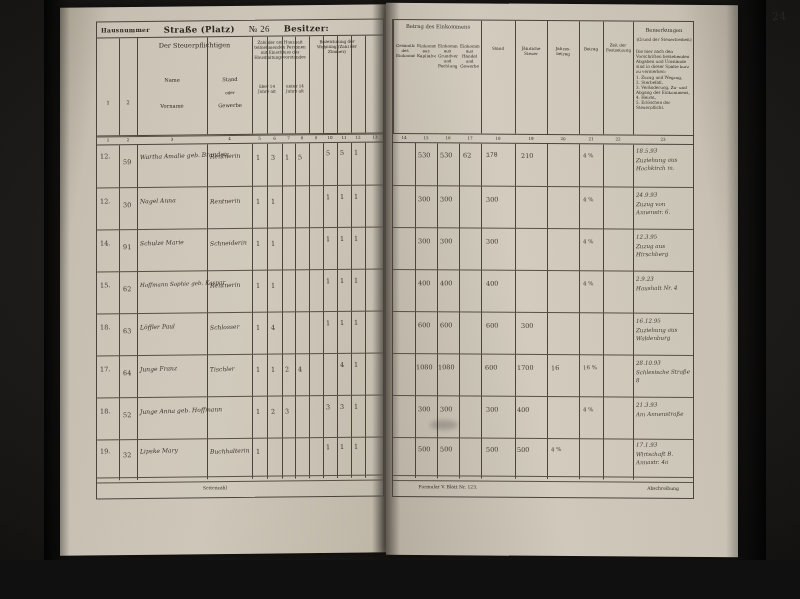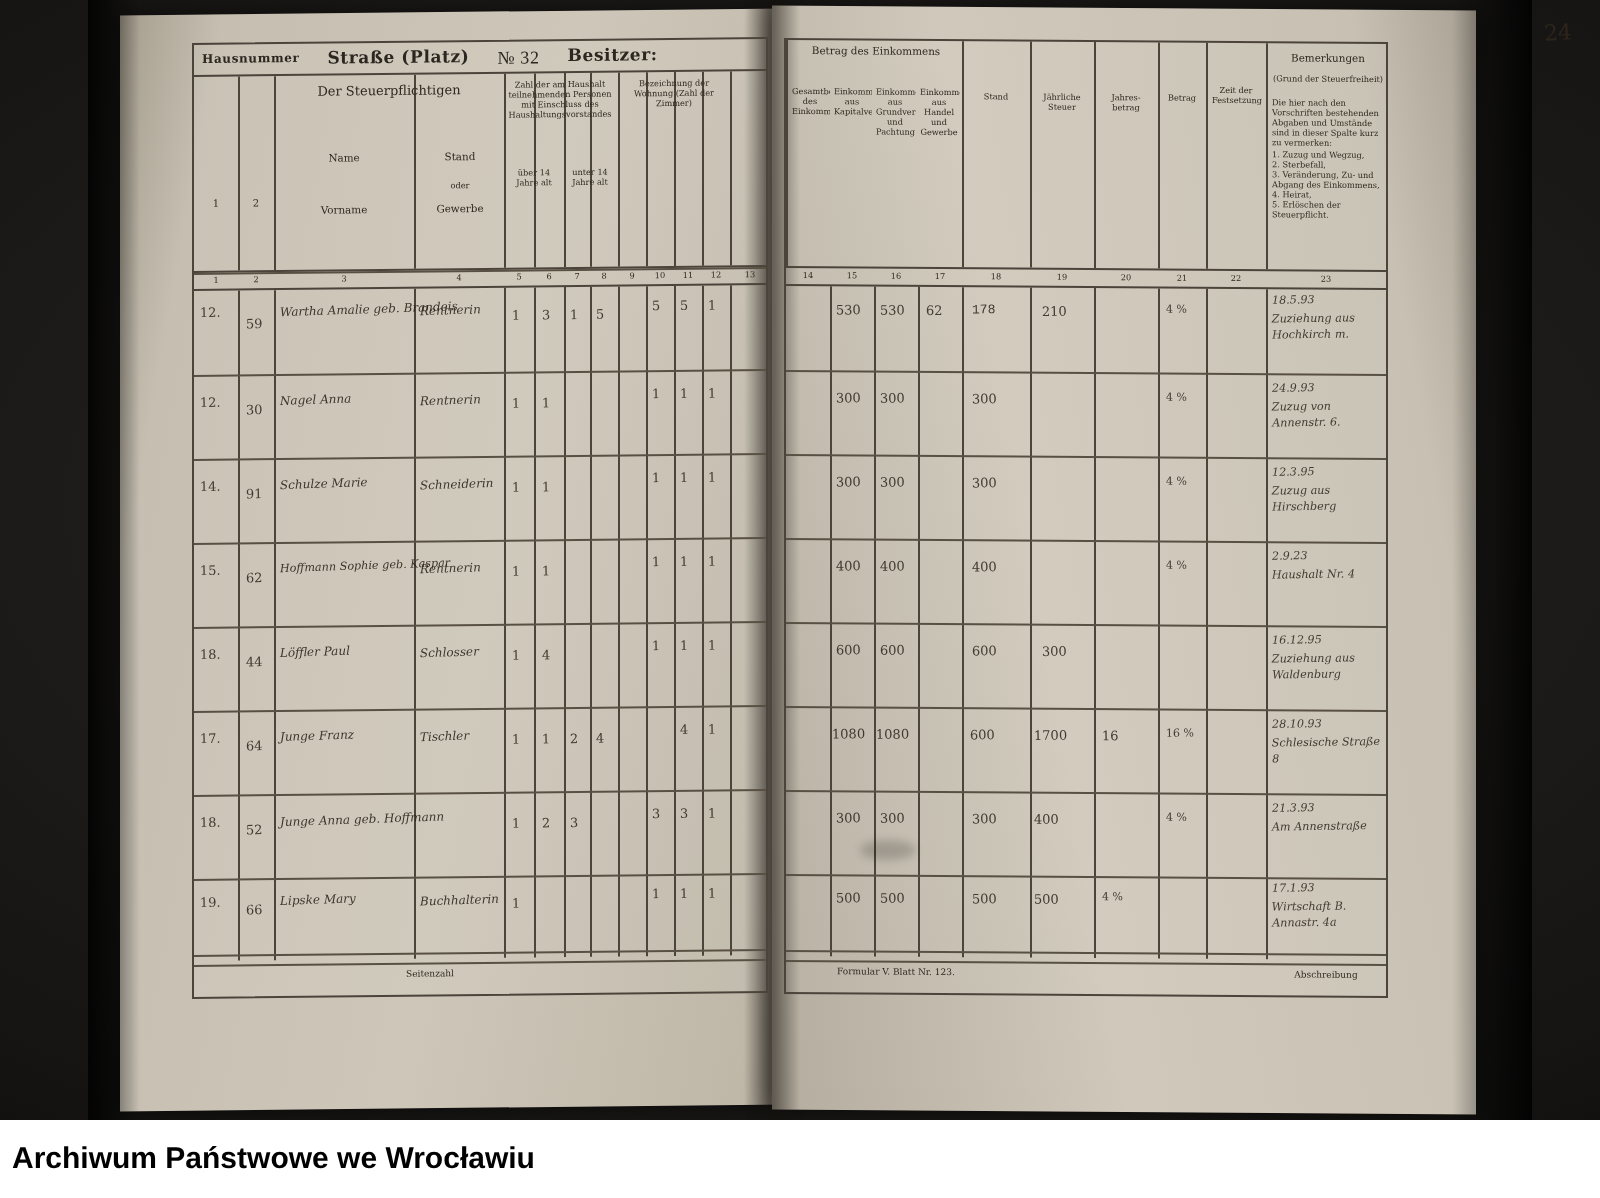--- a/index.html
+++ b/index.html
@@ -188,21 +188,21 @@
 
     <div class="page-sheet sheet-left"></div>
     <div class="page-sheet sheet-right"></div>
     <div class="gutter"></div>
 
     <div class="ledger">
 
       <div class="hdr-top">
         <span class="fr" style="font-size:6px;">Hausnummer</span>
         <span class="fr sp">Straße (Platz)</span>
-        <span class="sp" style="font-size:9px;">№ 32</span>
+        <span class="sp" style="font-size:9px;">№ 26</span>
         <span class="fr sp">Besitzer:</span>
       </div>
 
       <div class="hdr-block">
         <div class="vline" style="left:22px;"></div>
         <div class="vline" style="left:40px;"></div>
         <div class="vline" style="left:110px;"></div>
         <div class="vline" style="left:155px;"></div>
         <div class="vline" style="left:170px;"></div>
         <div class="vline" style="left:185px;"></div>
@@ -305,21 +305,21 @@
       <div class="num-hand" style="left:26px; top:263px;">62</div>
       <div class="row-hand" style="left:43px; top:259px; font-size:5.6px;">Hoffmann Sophie geb. Kaspar</div>
       <div class="row-hand" style="left:113px; top:260px; font-size:6px;">Rentnerin</div>
       <div class="num-hand" style="left:159px; top:261px;">1</div>
       <div class="num-hand" style="left:174px; top:261px;">1</div>
       <div class="num-hand" style="left:229px; top:257px;">1</div>
       <div class="num-hand" style="left:243px; top:257px;">1</div>
       <div class="num-hand" style="left:257px; top:257px;">1</div>
 
       <div class="num-hand" style="left:3px; top:301px;">18.</div>
-      <div class="num-hand" style="left:26px; top:305px;">44</div>
+      <div class="num-hand" style="left:26px; top:305px;">63</div>
       <div class="row-hand" style="left:43px; top:301px; font-size:6px;">Löffler Paul</div>
       <div class="row-hand" style="left:113px; top:302px; font-size:6px;">Schlosser</div>
       <div class="num-hand" style="left:159px; top:303px;">1</div>
       <div class="num-hand" style="left:174px; top:303px;">4</div>
       <div class="num-hand" style="left:229px; top:299px;">1</div>
       <div class="num-hand" style="left:243px; top:299px;">1</div>
       <div class="num-hand" style="left:257px; top:299px;">1</div>
 
       <div class="num-hand" style="left:3px; top:343px;">17.</div>
       <div class="num-hand" style="left:26px; top:347px;">64</div>
@@ -337,21 +337,21 @@
       <div class="row-hand" style="left:43px; top:385px; font-size:6px;">Junge Anna geb. Hoffmann</div>
       <div class="row-hand" style="left:113px; top:386px; font-size:6px;"></div>
       <div class="num-hand" style="left:159px; top:387px;">1</div>
       <div class="num-hand" style="left:174px; top:387px;">2</div>
       <div class="num-hand" style="left:188px; top:387px;">3</div>
       <div class="num-hand" style="left:229px; top:383px;">3</div>
       <div class="num-hand" style="left:243px; top:383px;">3</div>
       <div class="num-hand" style="left:257px; top:383px;">1</div>
 
       <div class="num-hand" style="left:3px; top:425px;">19.</div>
-      <div class="num-hand" style="left:26px; top:429px;">66</div>
+      <div class="num-hand" style="left:26px; top:429px;">32</div>
       <div class="row-hand" style="left:43px; top:425px; font-size:6px;">Lipske Mary</div>
       <div class="row-hand" style="left:113px; top:426px; font-size:6px;">Buchhalterin</div>
       <div class="num-hand" style="left:159px; top:427px;">1</div>
       <div class="num-hand" style="left:229px; top:423px;">1</div>
       <div class="num-hand" style="left:243px; top:423px;">1</div>
       <div class="num-hand" style="left:257px; top:423px;">1</div>
 
       <div class="hline" style="top:460px;"></div>
       <div class="colhead" style="left:88px; top:463px; width:60px; font-size:4.5px;">Seitenzahl</div>
     </div>
@@ -490,16 +490,13 @@
     </div>
 
     <div class="folio">24</div>
 
     <div class="edge-shadow-l"></div>
     <div class="edge-shadow-r"></div>
 
     <div class="blot" style="left:430px; top:420px; width:28px; height:10px;"></div>
   </div>
 
-  <div class="footer-strip">
-    <span>Archiwum Państwowe we Wrocławiu</span>
-  </div>
 </div>
 
 </body></html>

